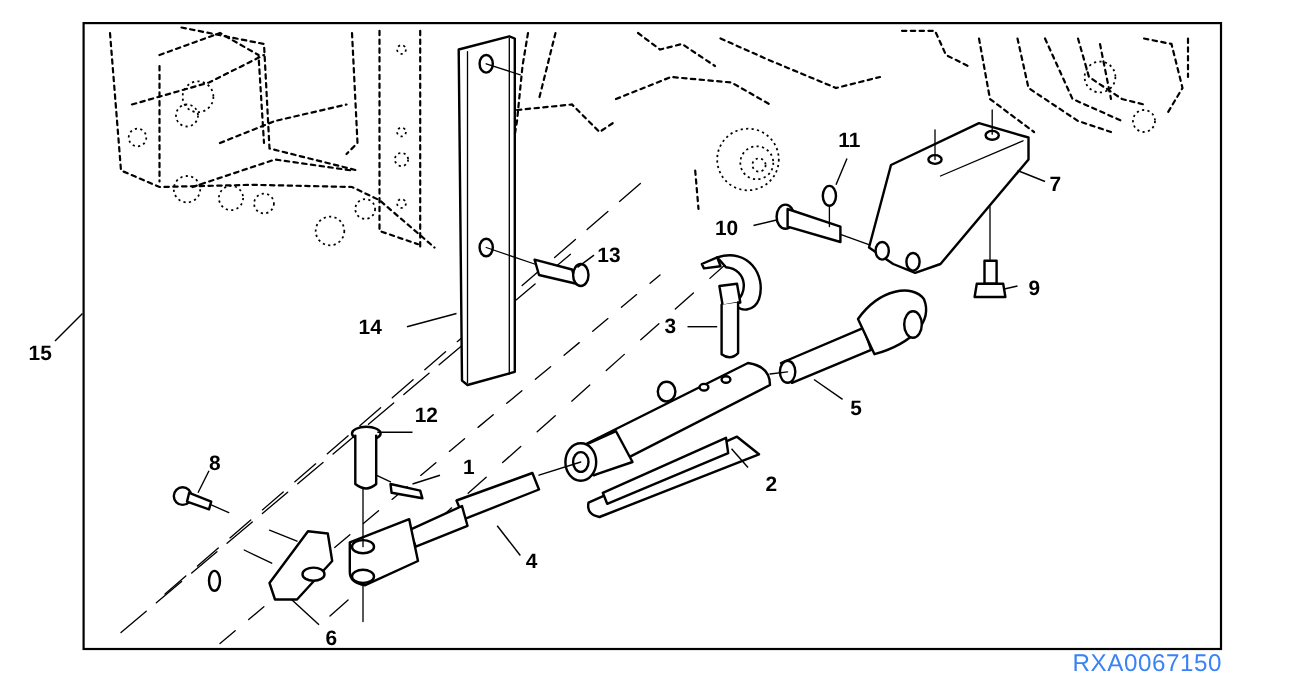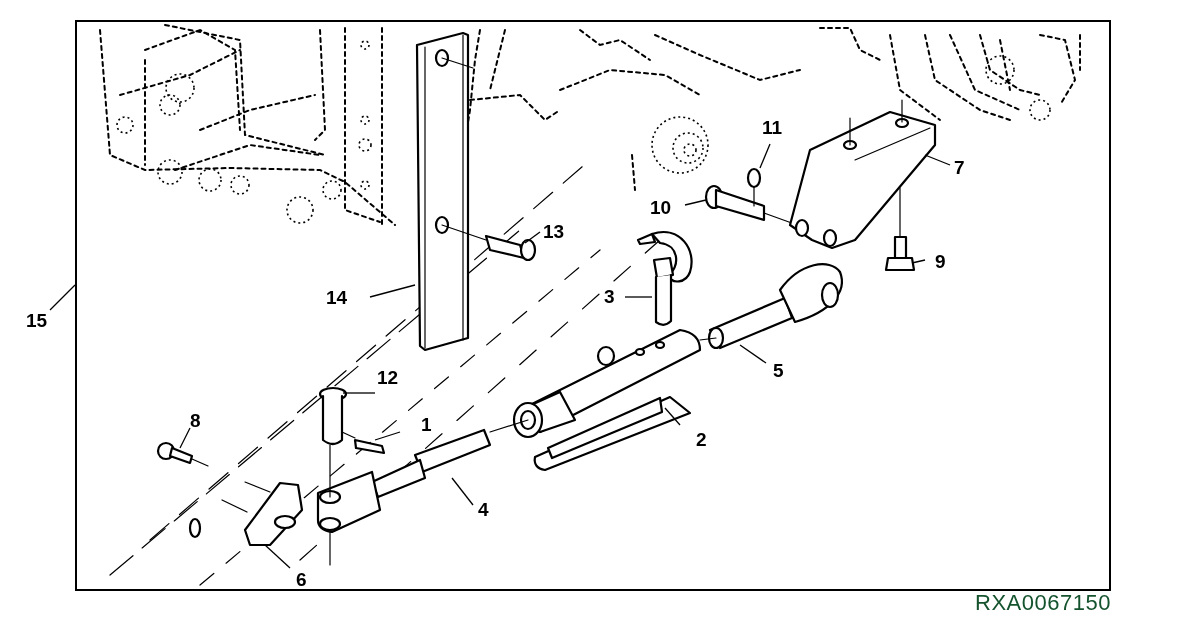--- a/index.html
+++ b/index.html
@@ -5,21 +5,21 @@
   html, body { margin:0; padding:0; background:#ffffff; }
   body { width:1177px; height:617px; position:relative; overflow:hidden; font-family:"Liberation Sans", sans-serif; }
   #stage { position:absolute; left:0; top:0; }
   .frame { fill:none; stroke:#000; stroke-width:2; }
   .ol { fill:#fff; stroke:#000; stroke-width:2.2; stroke-linejoin:round; stroke-linecap:round; }
   .thin { fill:none; stroke:#000; stroke-width:1.2; stroke-linecap:round; }
   .hid { fill:none; stroke:#000; stroke-width:2; stroke-dasharray:4 4; stroke-linecap:round; }
   .hid2 { fill:none; stroke:#000; stroke-width:1.6; stroke-dasharray:2 3; }
   .callout-num { font-family:"Liberation Sans", sans-serif; font-weight:bold; font-size:19px; fill:#000; }
   .leader { stroke:#000; stroke-width:1.3; fill:none; }
-  #figure-id { position:absolute; left:975px; top:590px; font-family:"Liberation Sans", sans-serif; font-size:22px; color:#14532d; letter-spacing:0.5px; }
+  #figure-id { position:absolute; left:975px; top:590px; font-family:"Liberation Sans", sans-serif; font-size:22px; color:#3b82f6; letter-spacing:0.5px; }
 </style>
 </head>
 <body>
 
 <svg id="stage" width="1177" height="617" viewBox="0 0 1177 617">
 
   <rect class="frame" x="76" y="21" width="1034" height="569"></rect>
 
   <g>
     <path class="hid" d="M100 30 L110 155 L145 170 L230 168 L320 170 L345 182 L395 225"></path>

